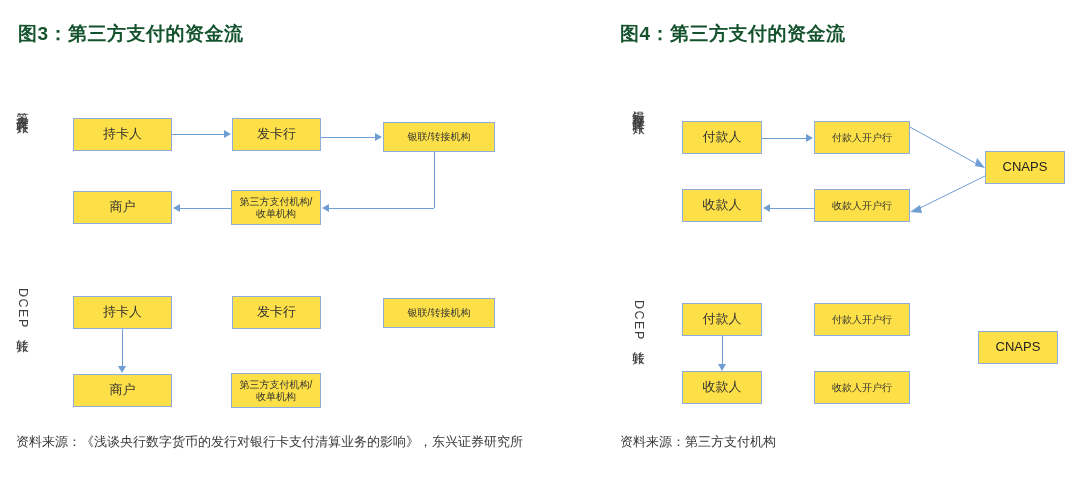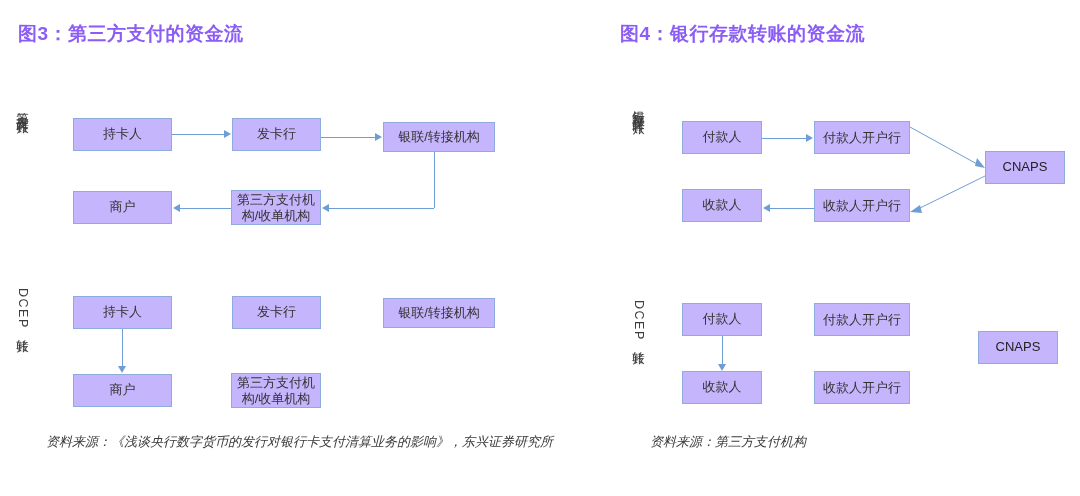--- a/index.html
+++ b/index.html
@@ -6,57 +6,57 @@
   body{
     width:1080px;height:496px;background:#ffffff;
     font-family:"Liberation Sans","DejaVu Sans",sans-serif;
     overflow:hidden;position:relative;
   }
   .panel{position:absolute;top:0;height:496px;}
   #panel-left{left:0;width:606px;}
   #panel-right{left:606px;width:474px;}
 
   .fig-title{
-    position:absolute;font-weight:bold;color:#8b5cf6;
+    position:absolute;font-weight:bold;color:#14532d;
     font-size:19px;letter-spacing:0.5px;white-space:nowrap;text-align:center;
   }
   #title-left{left:18px;top:21px;}
   #title-right{left:14px;top:21px;}
 
   
   .vlabel{
     position:absolute;color:#3d3d3d;font-size:12.5px;
     writing-mode:vertical-rl;text-orientation:upright;
     letter-spacing:1.5px;line-height:1;white-space:nowrap;
   }
   .vlabel.latin{text-orientation:mixed;}
 
   .node{
     position:absolute;box-sizing:border-box;
-    border:1px solid #8faadc;background:#c4b5fd;
+    border:1px solid #8faadc;background:#fde047;
     display:flex;align-items:center;justify-content:center;
     text-align:center;color:#333333;
     font-size:13px;line-height:1.15;
   }
-  .node.small{font-size:13px;line-height:1.2;}
+  .node.small{font-size:10px;line-height:1.2;}
   .node.latin{font-size:13px;color:#222;}
 
   
   .hline,.vline{position:absolute;background:#6f9ed4;}
   .hline{height:1px;}
   .vline{width:1px;}
   .arrowhead{position:absolute;width:0;height:0;}
   .ah-right{border-top:4px solid transparent;border-bottom:4px solid transparent;border-left:7px solid #6f9ed4;}
   .ah-left{border-top:4px solid transparent;border-bottom:4px solid transparent;border-right:7px solid #6f9ed4;}
   .ah-down{border-left:4px solid transparent;border-right:4px solid transparent;border-top:7px solid #6f9ed4;}
   .diag{position:absolute;overflow:visible;}
 
   .source{
     position:absolute;font-family:"Liberation Serif","DejaVu Serif",serif;
-    font-style:italic;font-size:13px;color:#3a3a3a;line-height:1.9;margin-left:30px;
+    font-size:13px;color:#3a3a3a;line-height:1.9;
   }
   #source-left{left:16px;top:430px;width:580px;}
   #source-right{left:14px;top:430px;width:450px;}
   .divider{position:absolute;left:0;top:0;width:1px;height:496px;background:#ffffff;}
 </style>
 </head>
 <body>
 
 <div class="panel" id="panel-left">
 
@@ -101,21 +101,21 @@
 
   <div class="vline" style="left:122px;top:329px;height:38px;"></div>
   <div class="arrowhead ah-down" style="left:118px;top:366px;"></div>
 
   <div class="source" id="source-left">资料来源：《浅谈央行数字货币的发行对银行卡支付清算业务的影响》，东兴证券研究所</div>
 </div>
 
 <div class="panel" id="panel-right">
   <div class="divider"></div>
 
-  <div class="fig-title" id="title-right">图4：银行存款转账的资金流</div>
+  <div class="fig-title" id="title-right">图4：第三方支付的资金流</div>
 
   <div class="vlabel" style="left:26px;top:101px;">银行存款支付转账</div>
 
   <div class="node" style="left:76px;top:121px;width:80px;height:33px;">付款人</div>
 
   <div class="node small" style="left:208px;top:121px;width:96px;height:33px;">付款人开户行</div>
 
   <div class="node latin" style="left:379px;top:151px;width:80px;height:33px;">CNAPS</div>
 
   <div class="node small" style="left:208px;top:189px;width:96px;height:33px;">收款人开户行</div>

